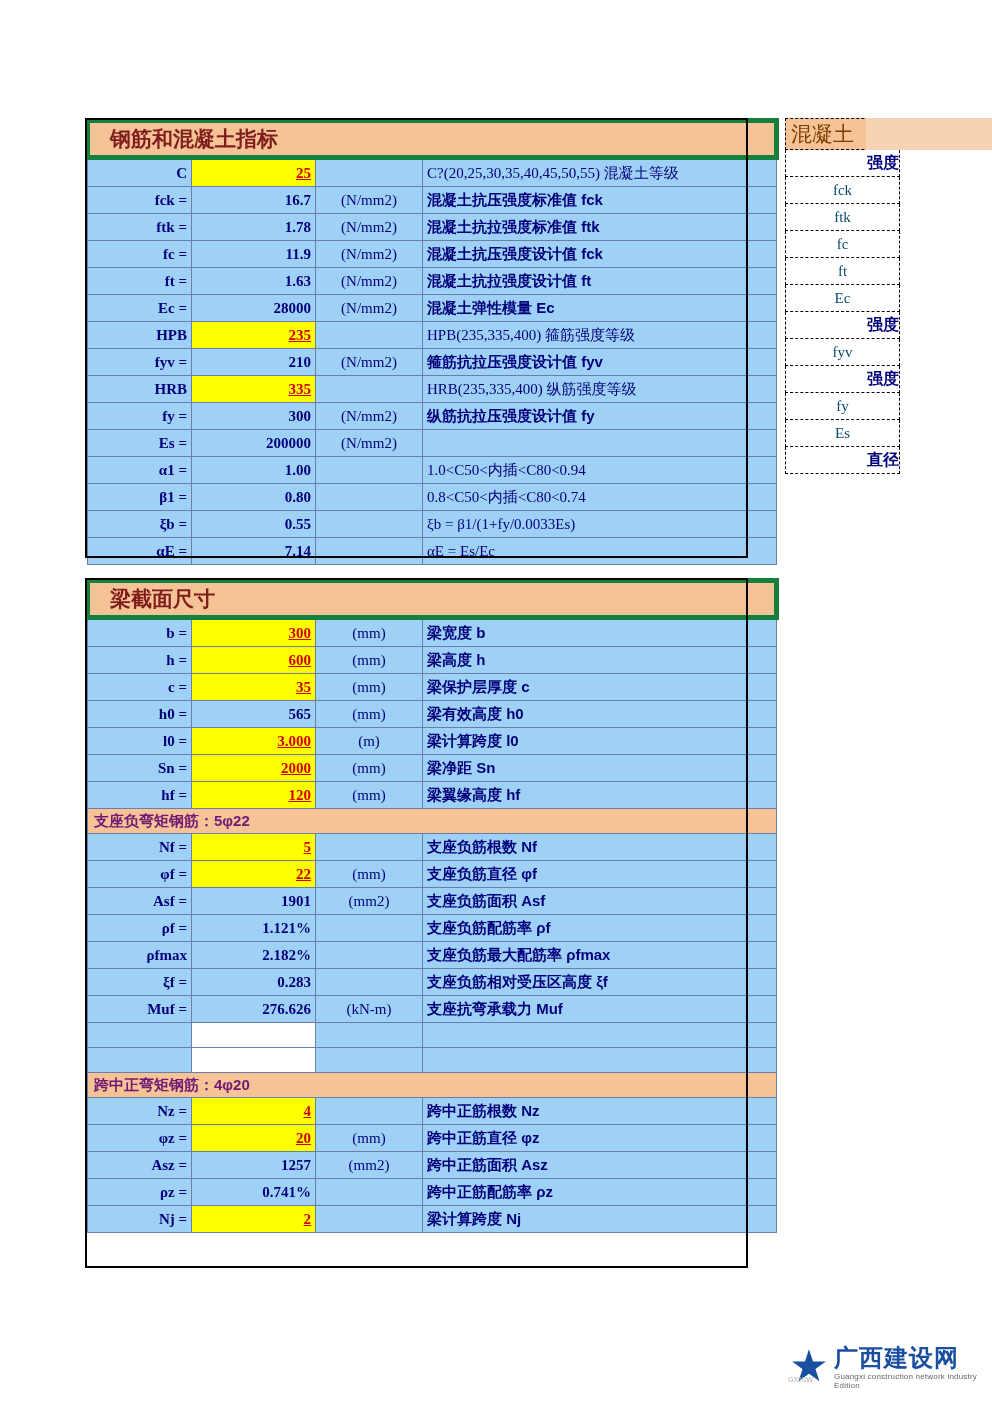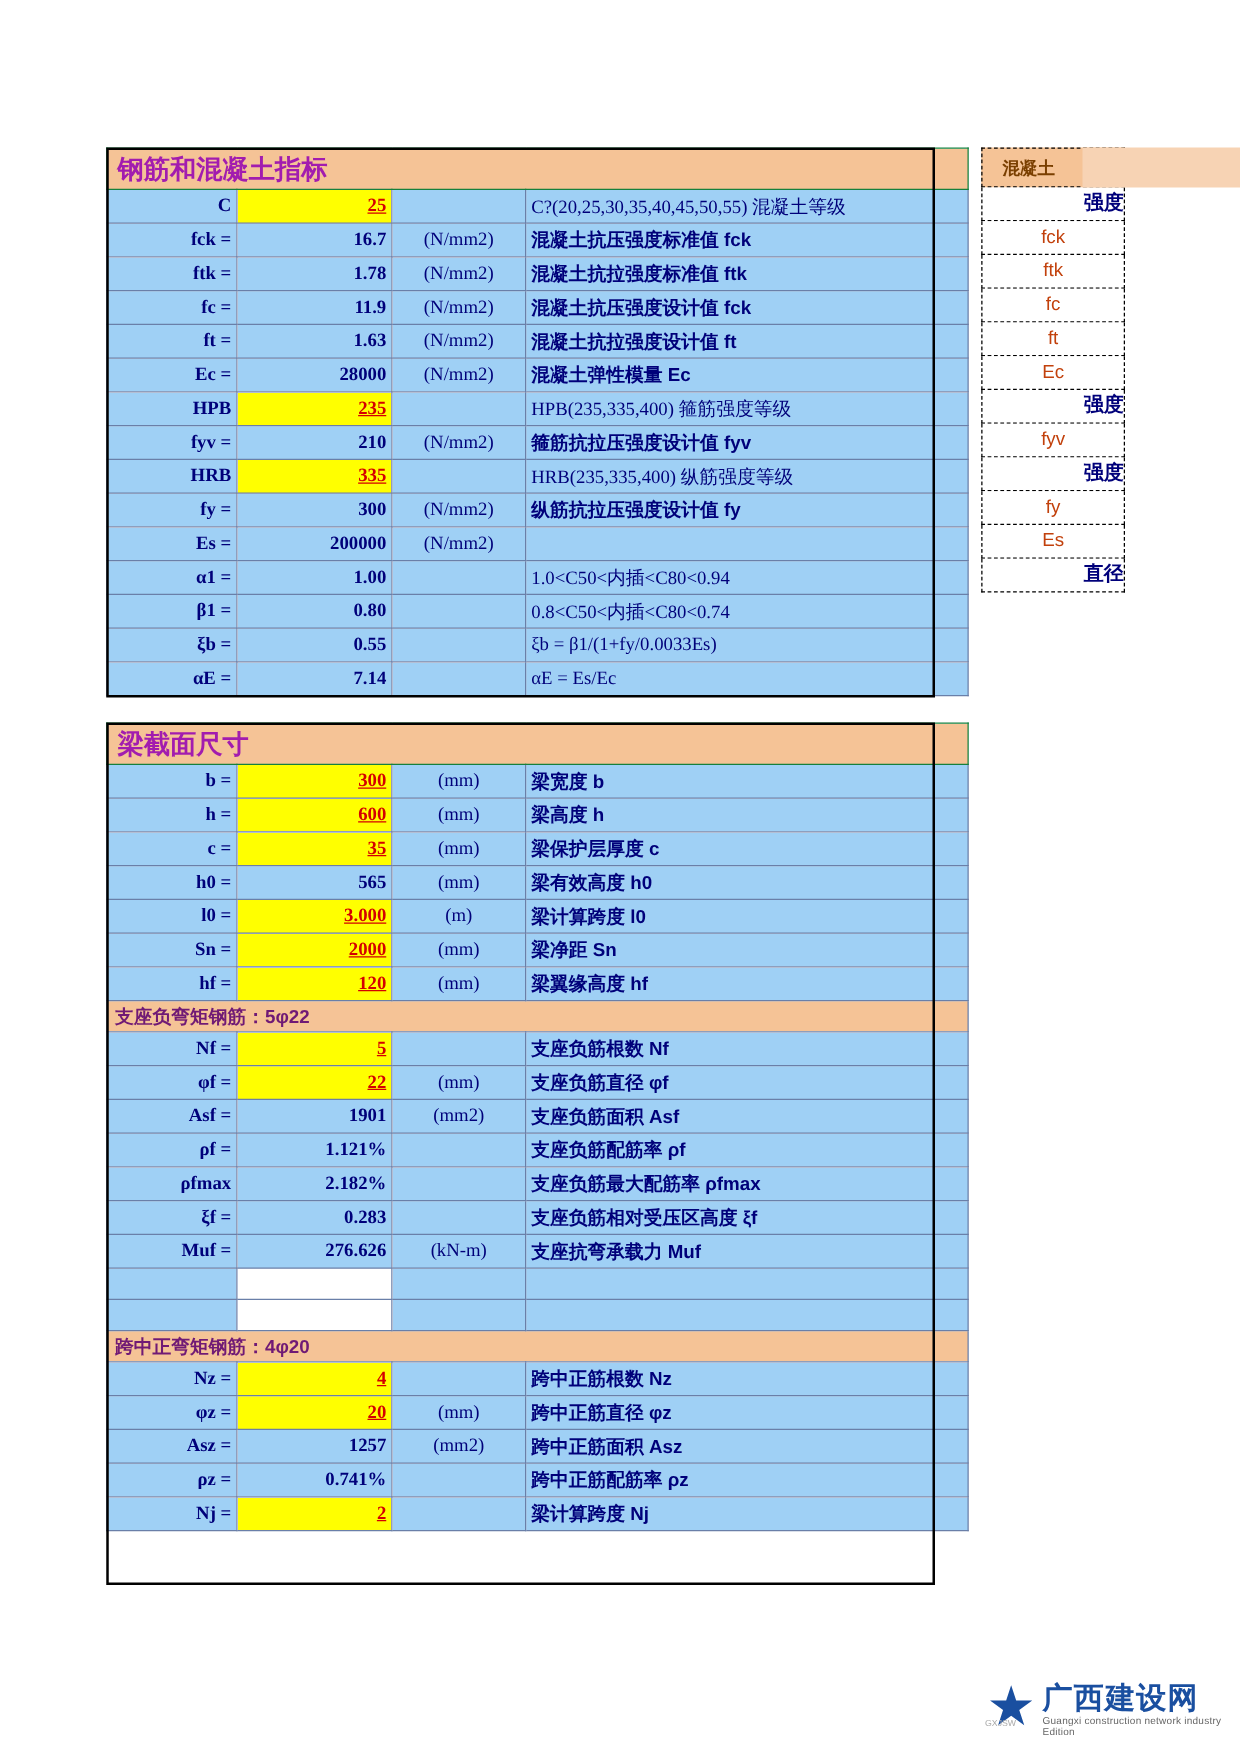--- a/index.html
+++ b/index.html
@@ -73,27 +73,27 @@
   }
   .c-desc.serif {
     font-family: "Liberation Serif", serif;
     font-size: 15px;
   }
   .desc-bold { font-weight: bold; }
 
   
   .title-row td {
     background: #f5c396;
-    border: 1px solid #15803d;
+    border: 5px solid #15803d;
     font-weight: bold;
     font-size: 21px;
     font-family: "Liberation Sans", sans-serif;
-    color: #a21caf;
+    color: #7f1d1d;
     height: 32px;
-    padding-left: 8px;
+    padding-left: 20px;
     text-align: left;
   }
   .subtitle-row td {
     background: #f5c396;
     border: 1px solid #6a7fa8;
     font-weight: bold;
     font-size: 15px;
     color: #701a75;
     height: 24px;
     padding-left: 6px;
@@ -117,37 +117,37 @@
     position: absolute;
     left: 785px;
     top: 118px;
     width: 115px;
   }
   .side-title {
     background: #f5c396;
     border: 1px dashed #000000;
     height: 30px;
     line-height: 30px;
-    font-size: 14px;
-    font-weight: bold;
+    font-size: 21px;
+    font-weight: normal;
     color: #7a3f00;
-    padding-left: 16px;
+    padding-left: 5px;
     overflow: hidden;
     white-space: nowrap;
   }
   .side-cell {
     border: 1px dashed #000000;
     border-top: none;
     height: 26px;
     line-height: 26px;
     text-align: center;
     font-size: 15px;
-    color: #c2410c;
+    color: #0c4a6e;
     background: #ffffff;
-    font-family: Liberation Sans, sans-serif;
+    font-family: Liberation Serif, serif;
   }
   .side-cell.strong {
     color: #00007a;
     font-weight: bold;
     font-family: "Liberation Sans", sans-serif;
     font-size: 16px;
     text-align: right;
   }
   .side-overlay {
     position: absolute;

